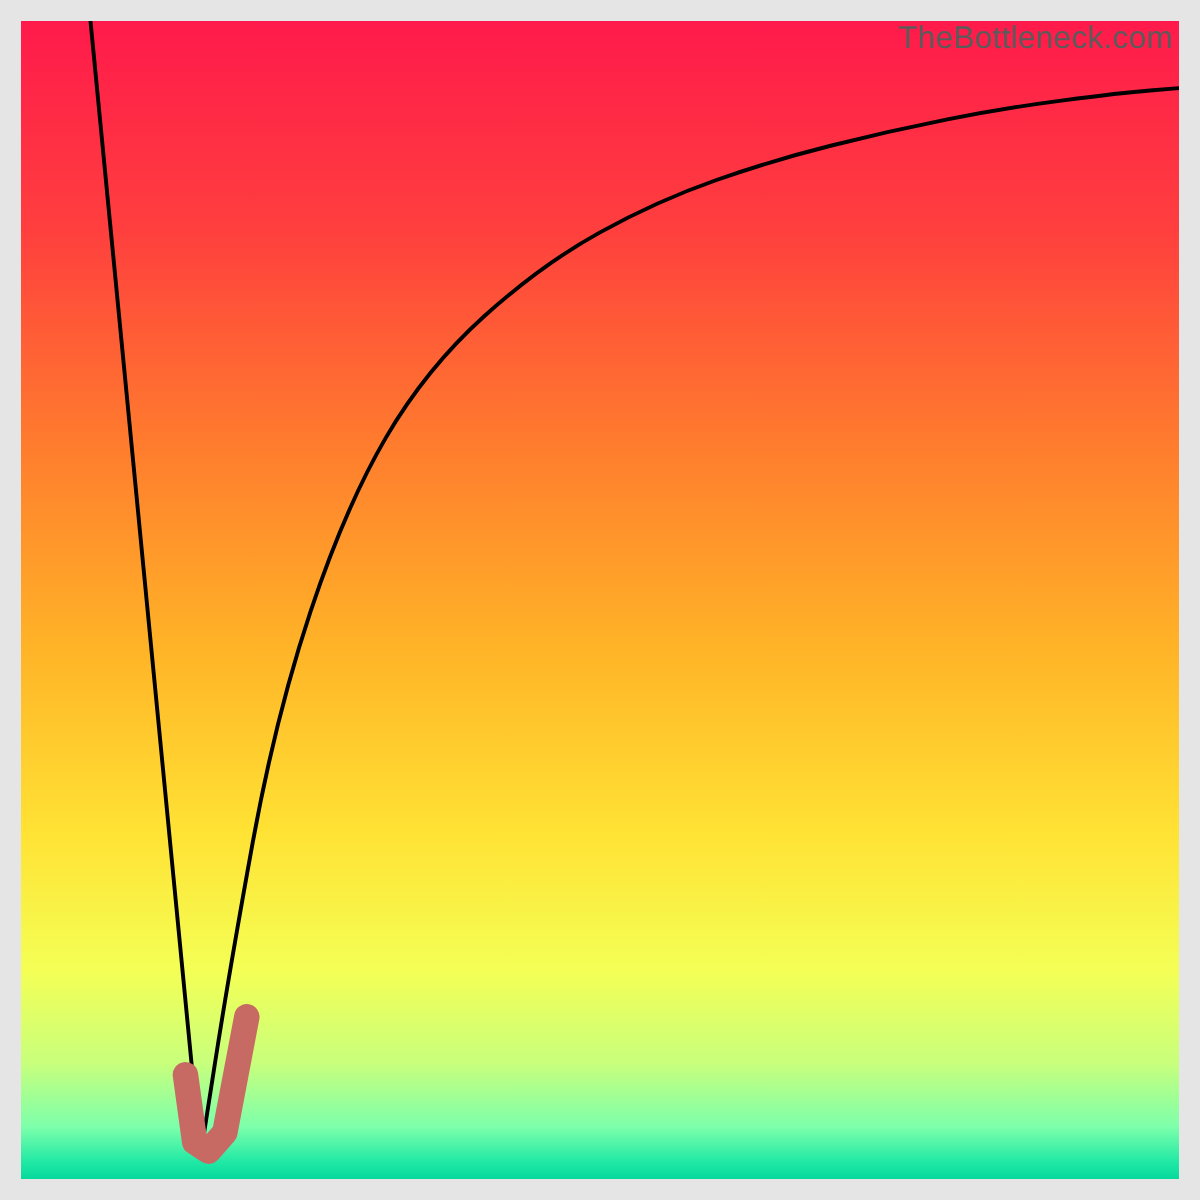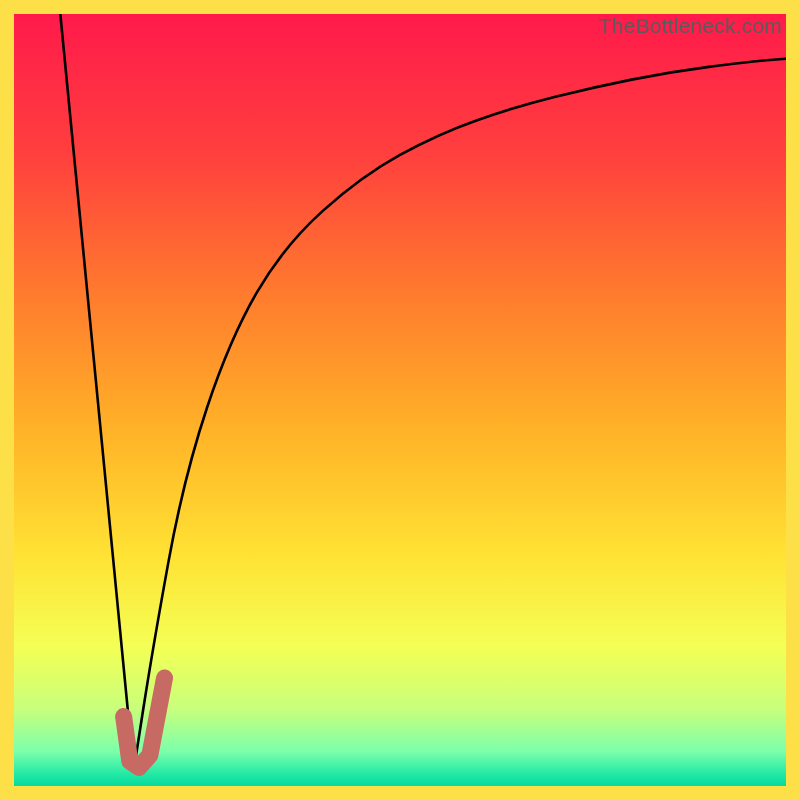--- a/index.html
+++ b/index.html
@@ -7,21 +7,21 @@
     padding: 0;
     width: 800px;
     height: 800px;
     background: #000;
     overflow: hidden;
   }
   .frame {
     position: absolute;
     width: 800px;
     height: 800px;
-    background: #fde047;
+    background: #e5e5e5;
   }
   .plot-area {
     position: absolute;
     left: 14px;
     top: 14px;
     width: 772px;
     height: 772px;
     overflow: hidden;
   }
   .gradient-bg {

